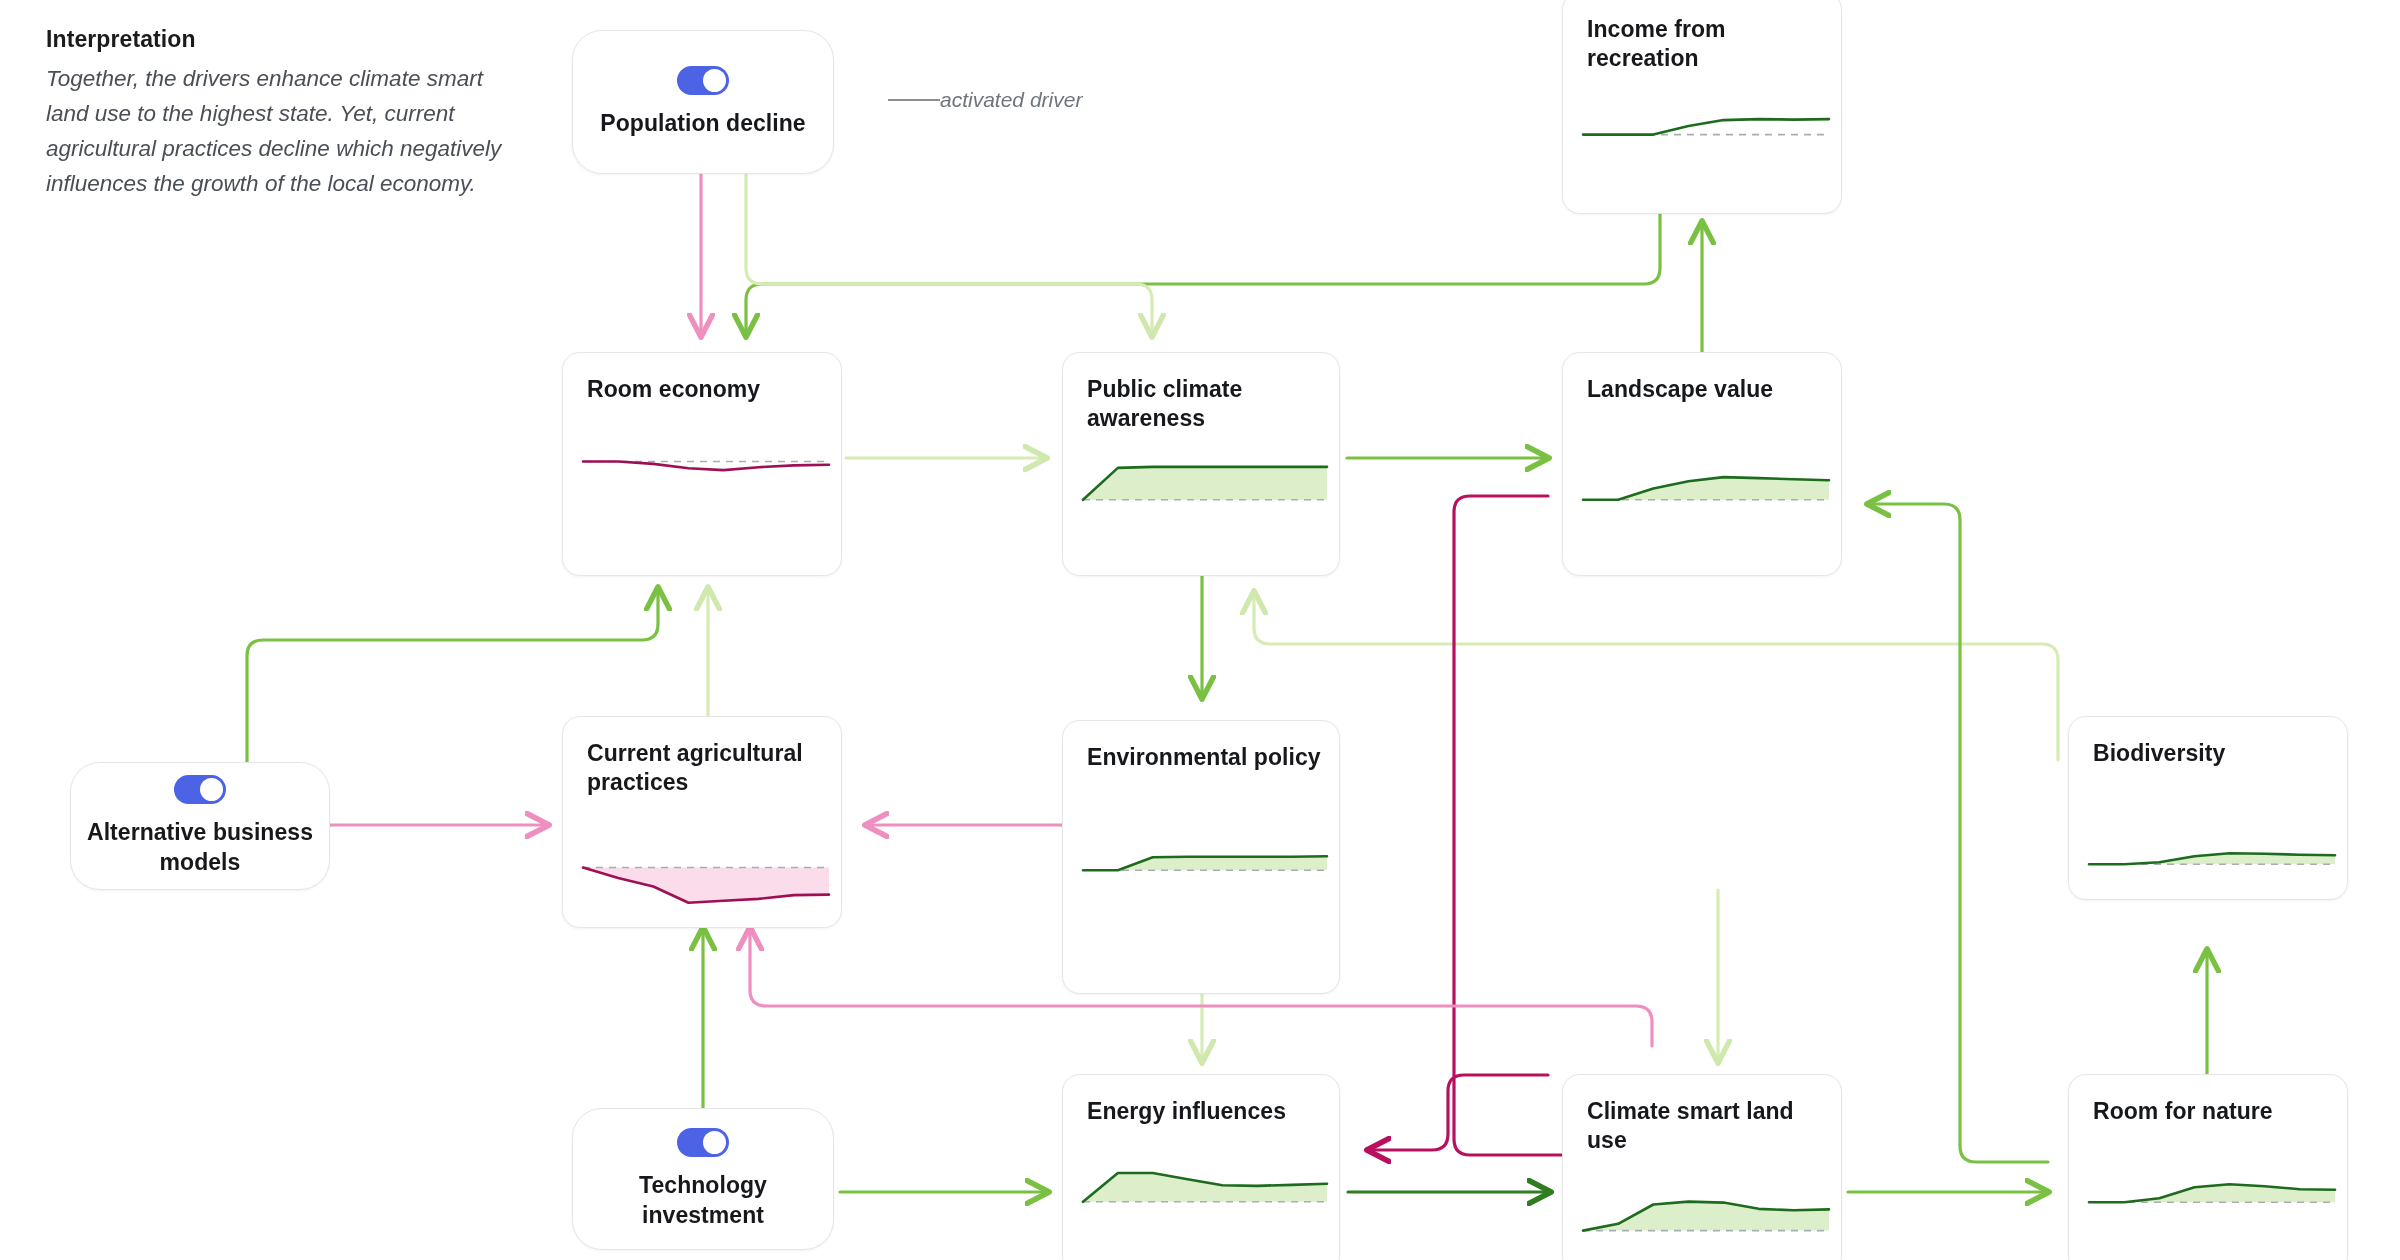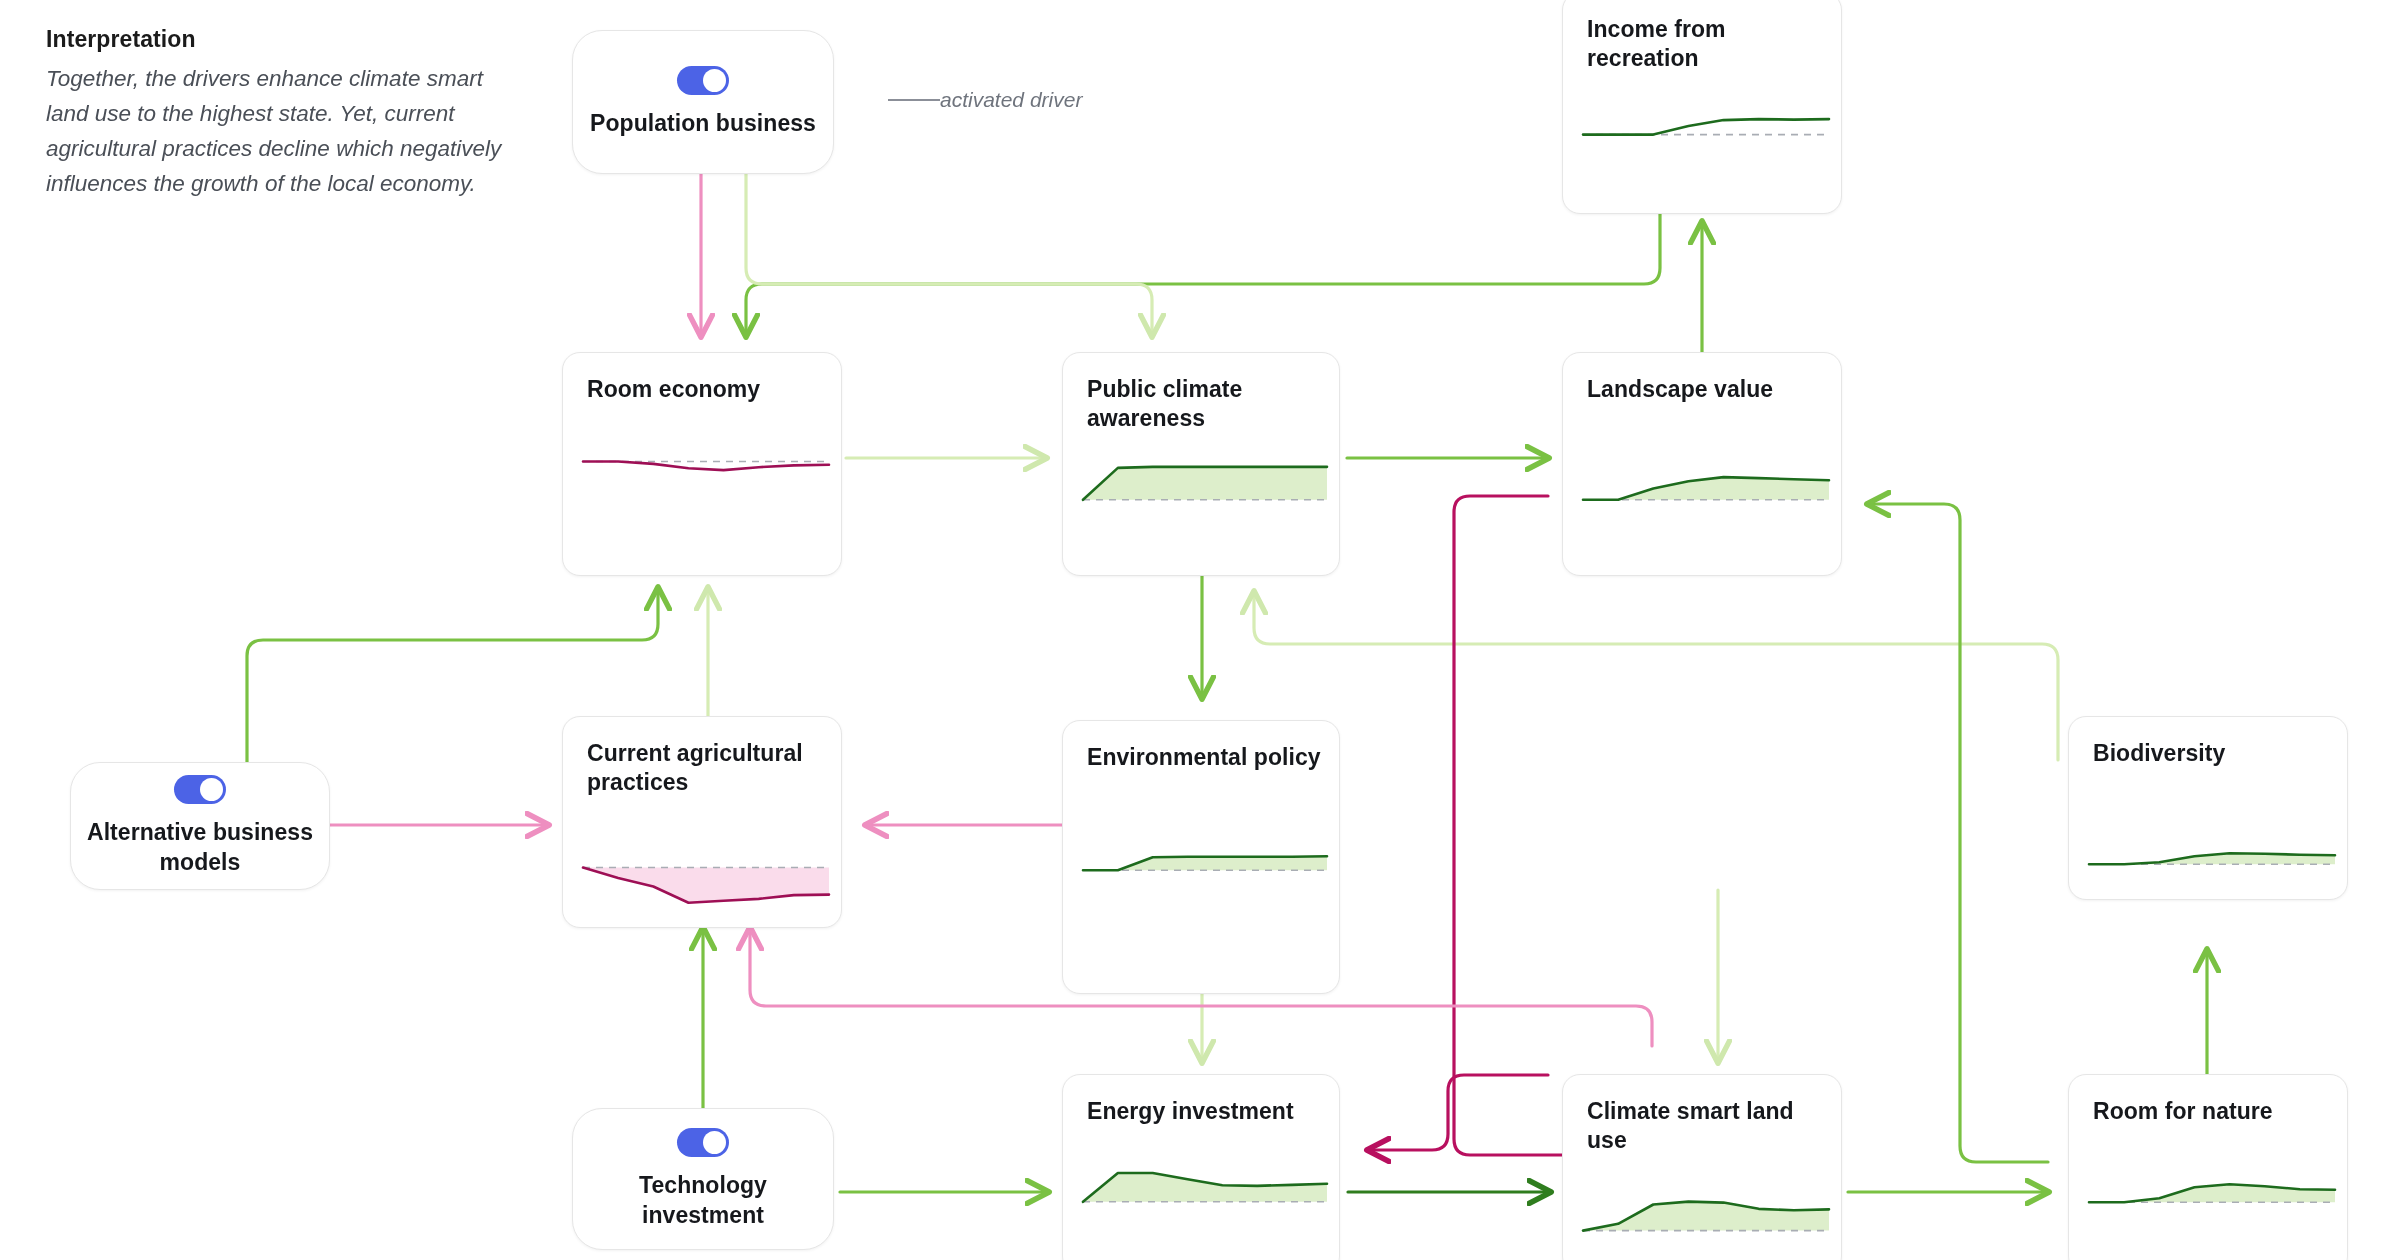--- a/index.html
+++ b/index.html
@@ -156,21 +156,21 @@
 
   <div id="annotation">
     <div class="ann-line"></div>
     <div class="ann-text">activated driver</div>
   </div>
 
   <div class="node driver" style="left:572px; top:30px; width:262px; height:144px;">
     <div class="toggle">
       <div class="knob"></div>
     </div>
-    <div class="node-title">Population business</div>
+    <div class="node-title">Population decline</div>
   </div>
 
   <div class="node driver" style="left:70px; top:762px; width:260px; height:128px;">
     <div class="toggle">
       <div class="knob"></div>
     </div>
     <div class="node-title">Alternative business models</div>
   </div>
 
 
@@ -250,21 +250,21 @@
     <div class="spark" style="top:96px; height:64px;">
         <svg viewBox="0 0 240 100" preserveAspectRatio="none">
           <path d="M0.0,80.0 L34.3,80.0 L68.6,76.9 L102.9,67.5 L137.1,62.8 L171.4,63.6 L205.7,65.2 L240.0,66.0 L240,80.0 L0,80.0 Z" fill="#ddeecb" stroke="none"></path>
           <path d="M0,80.0 L240,80.0" fill="none" stroke="#a9adb4" stroke-width="1.6" stroke-dasharray="7 6" vector-effect="non-scaling-stroke"></path>
           <path d="M0.0,80.0 L34.3,80.0 L68.6,76.9 L102.9,67.5 L137.1,62.8 L171.4,63.6 L205.7,65.2 L240.0,66.0" fill="none" stroke="#1d6b1d" stroke-width="2.6" stroke-linejoin="round" stroke-linecap="round" vector-effect="non-scaling-stroke"></path>
         </svg>
       </div>
   </div>
 
   <div class="node indicator" style="left:1062px; top:1074px; width:278px; height:200px;">
-    <div class="node-title">Energy investment</div>
+    <div class="node-title">Energy influences</div>
     <div class="spark" style="top:74px; height:66px;">
         <svg viewBox="0 0 240 100" preserveAspectRatio="none">
           <path d="M0.0,80.0 L34.3,36.3 L68.6,36.3 L102.9,45.7 L137.1,55.0 L171.4,55.8 L205.7,54.3 L240.0,52.7 L240,80.0 L0,80.0 Z" fill="#ddeecb" stroke="none"></path>
           <path d="M0,80.0 L240,80.0" fill="none" stroke="#a9adb4" stroke-width="1.6" stroke-dasharray="7 6" vector-effect="non-scaling-stroke"></path>
           <path d="M0.0,80.0 L34.3,36.3 L68.6,36.3 L102.9,45.7 L137.1,55.0 L171.4,55.8 L205.7,54.3 L240.0,52.7" fill="none" stroke="#1d6b1d" stroke-width="2.6" stroke-linejoin="round" stroke-linecap="round" vector-effect="non-scaling-stroke"></path>
         </svg>
       </div>
   </div>
 
   <div class="node indicator" style="left:1562px; top:1074px; width:280px; height:200px;">

